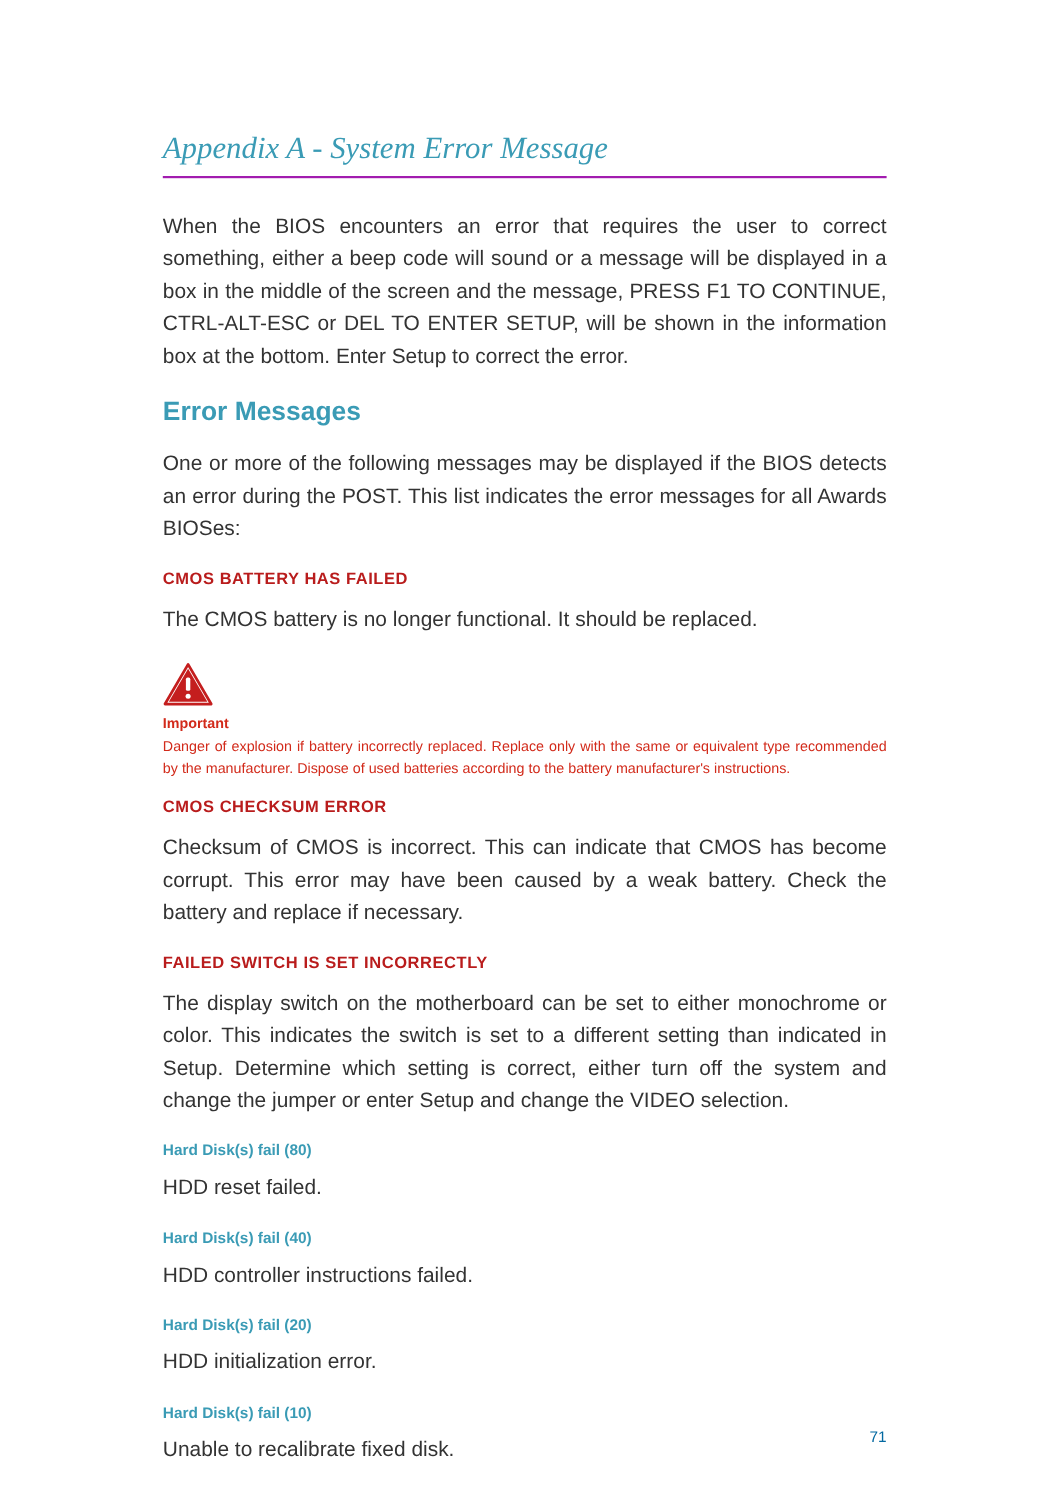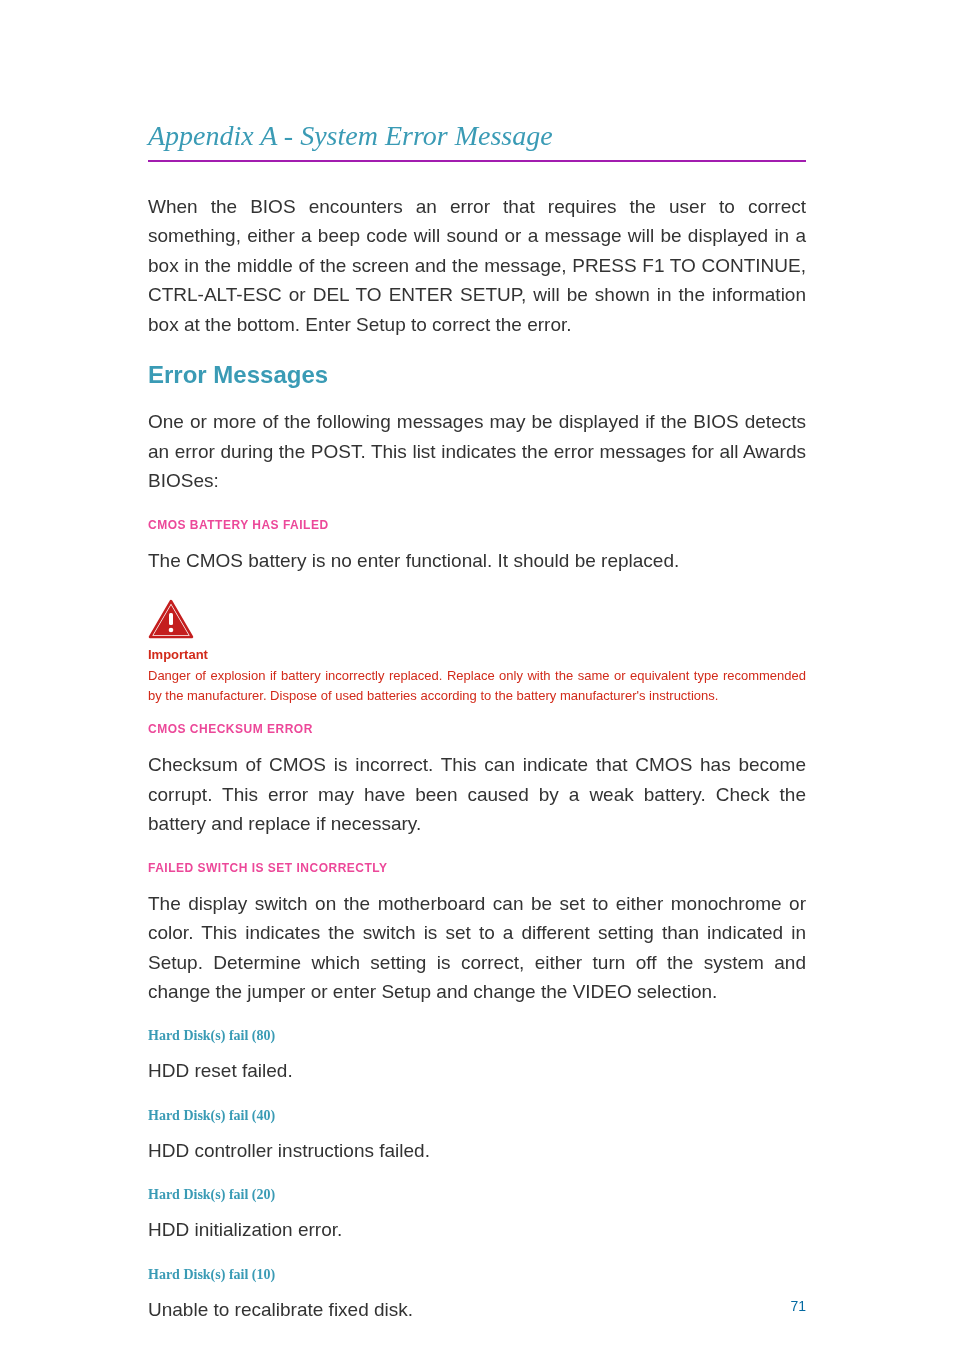--- a/index.html
+++ b/index.html
@@ -31,31 +31,31 @@
   }
   .section-title {
     font-size: 24px;
     color: #3a9bb5;
     font-family: Arial, sans-serif;
     font-weight: bold;
     margin-top: 10px;
     margin-bottom: 18px;
   }
   .subhead {
-    font-size: 12px;
-    color: #ec4899;
+    font-size: 15px;
+    color: #b91c1c;
     font-family: Arial, sans-serif;
     letter-spacing: 0.5px;
     margin-top: 14px;
     margin-bottom: 14px;
   }
   .subhead-small {
     font-size: 14px;
     color: #3a9bb5;
-    font-family: Liberation Serif, serif;
+    font-family: Liberation Sans, sans-serif;
     margin-top: 14px;
     margin-bottom: 12px;
   }
   .callout {
     display: flex;
     align-items: flex-start;
     margin-bottom: 16px;
     margin-top: 14px;
     flex-direction: column;
   }
@@ -89,21 +89,21 @@
 
 <h1 class="page-title">Appendix A - System Error Message</h1>
 
 <p class="body-text">When the BIOS encounters an error that requires the user to correct something, either a beep code will sound or a message will be displayed in a box in the middle of the screen and the message, PRESS F1 TO CONTINUE, CTRL-ALT-ESC or DEL TO ENTER SETUP, will be shown in the information box at the bottom. Enter Setup to correct the error.</p>
 
 <h2 class="section-title">Error Messages</h2>
 
 <p class="body-text">One or more of the following messages may be displayed if the BIOS detects an error during the POST. This list indicates the error messages for all Awards BIOSes:</p>
 
 <h3 class="subhead">CMOS BATTERY HAS FAILED</h3>
-<p class="body-text">The CMOS battery is no enter functional. It should be replaced.</p>
+<p class="body-text">The CMOS battery is no longer functional. It should be replaced.</p>
 
 <div class="callout">
   <div class="callout-icon">
     <svg width="46" height="40" viewBox="0 0 46 40">
       <path d="M23 2 L44 38 L2 38 Z" fill="#ffffff" stroke="#c41e1e" stroke-width="2.5" stroke-linejoin="round"></path>
       <path d="M23 6 L40.5 36 L5.5 36 Z" fill="#c41e1e"></path>
       <rect x="21" y="14" width="4" height="12" rx="1.5" fill="#ffffff"></rect>
       <circle cx="23" cy="31" r="2.3" fill="#ffffff"></circle>
     </svg>
   </div>

